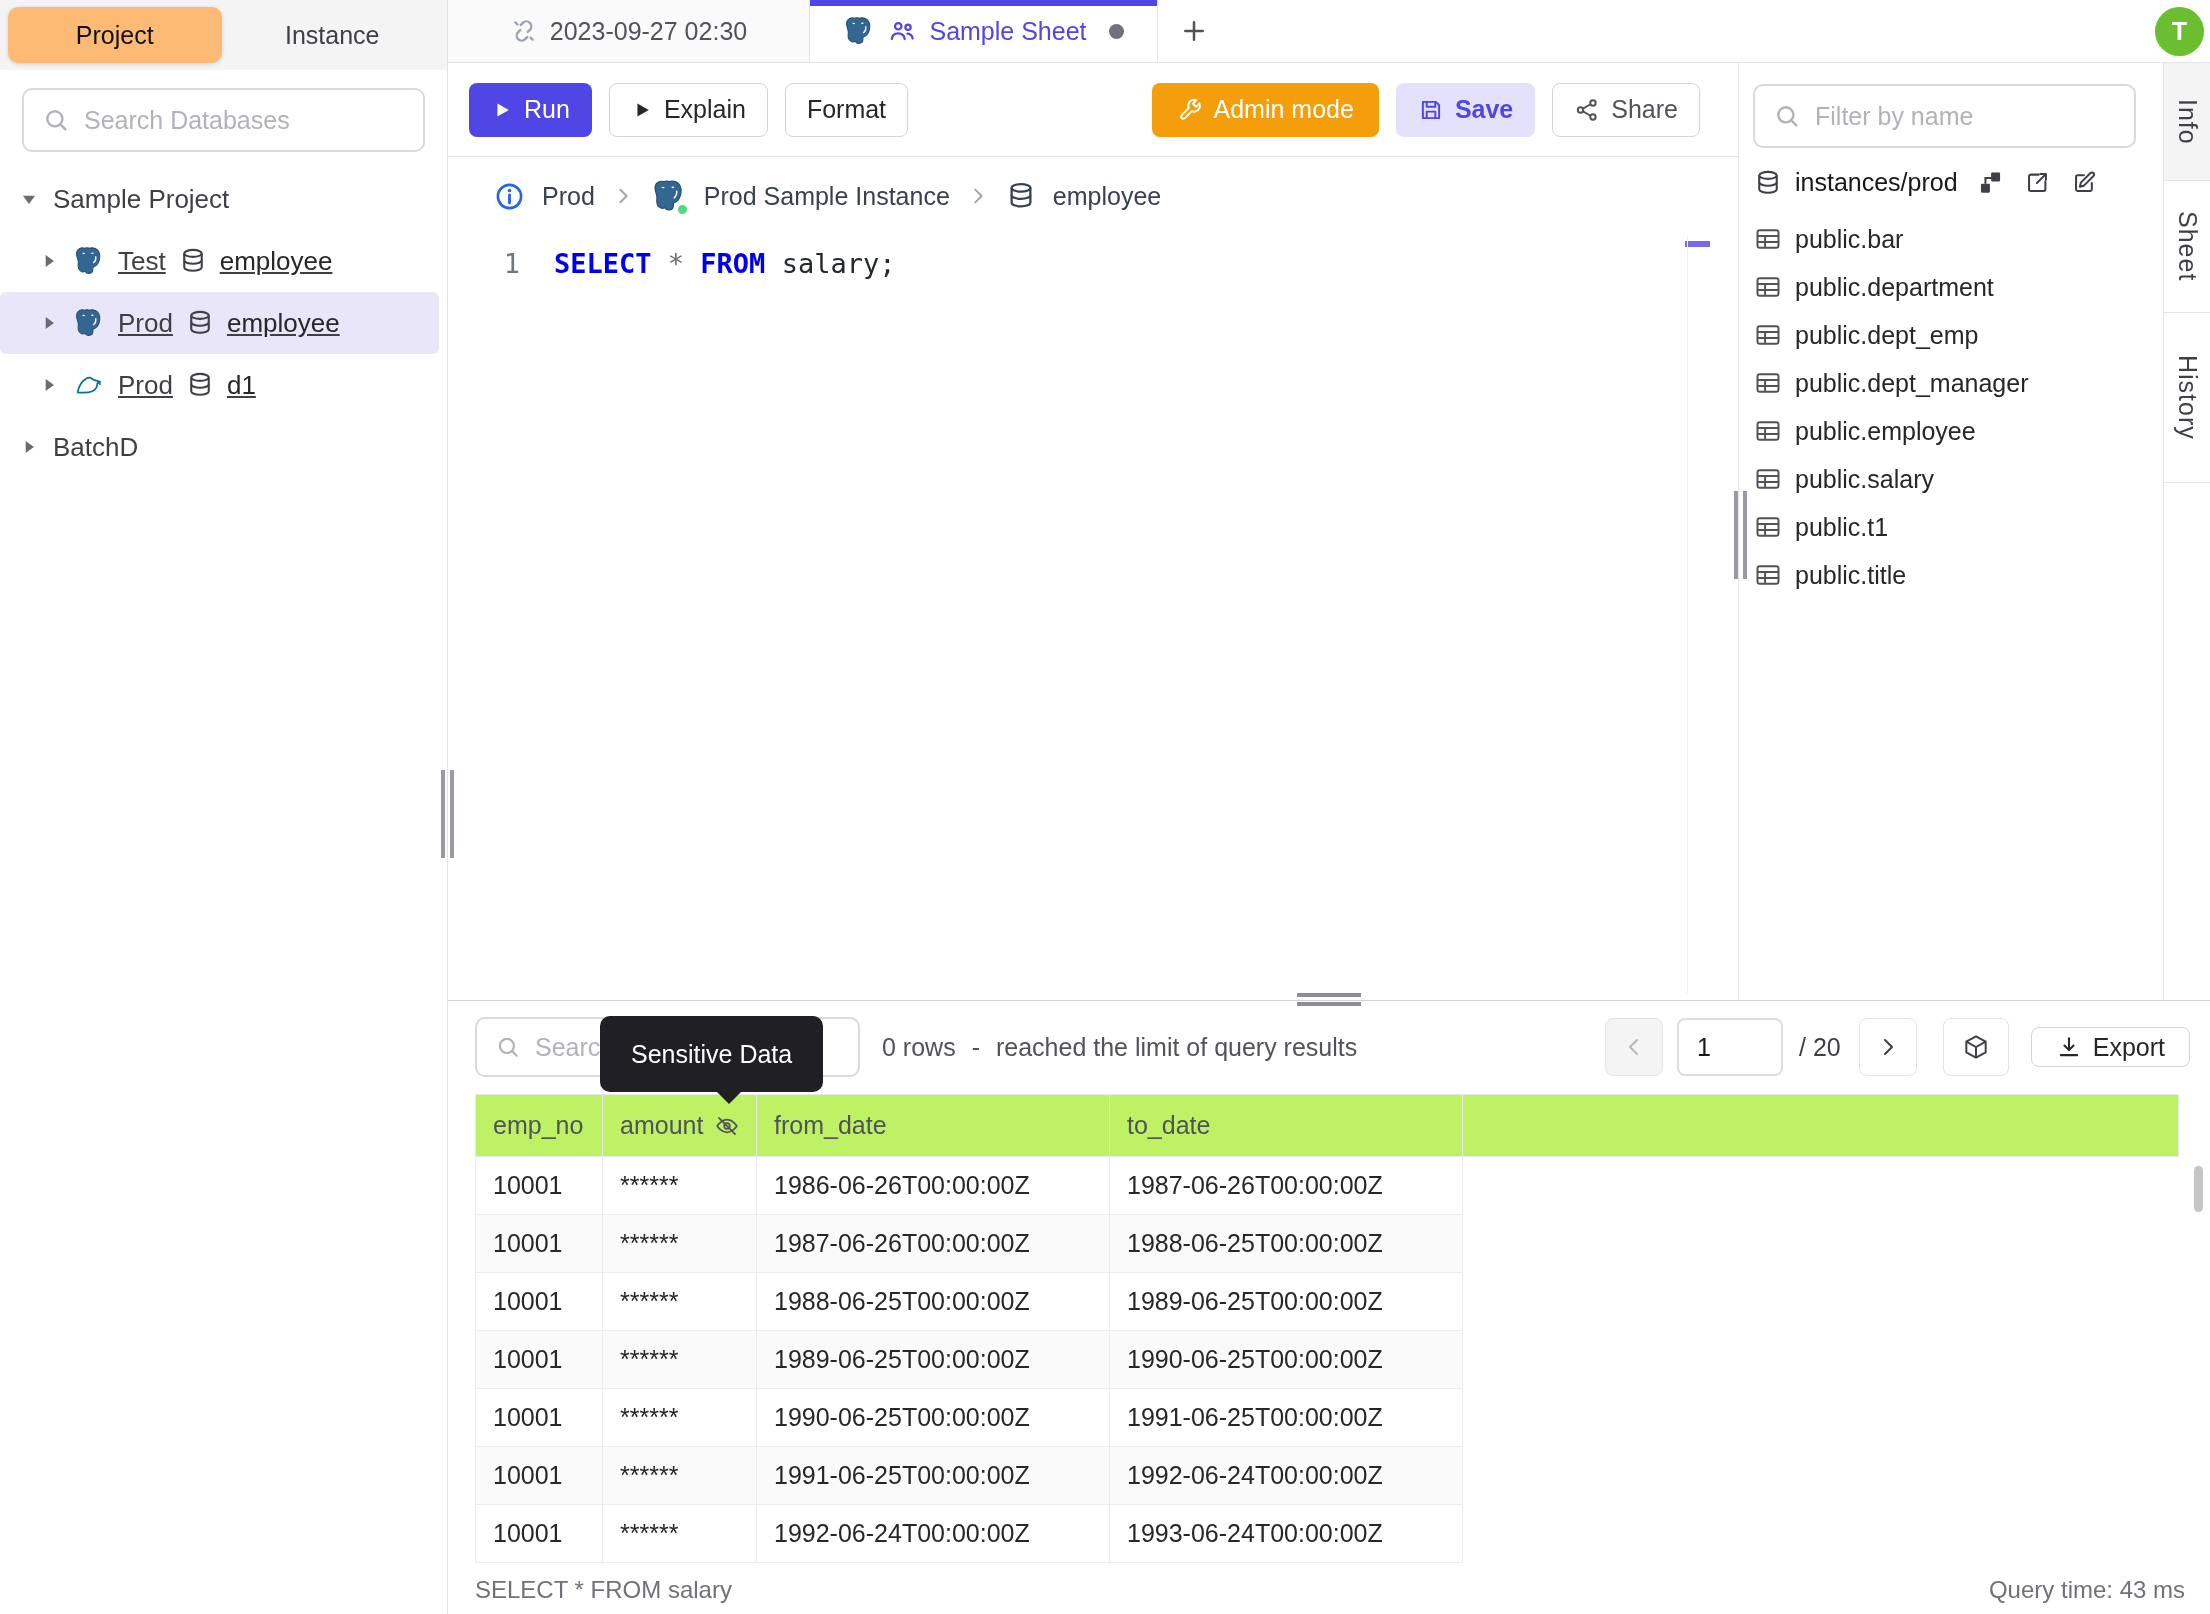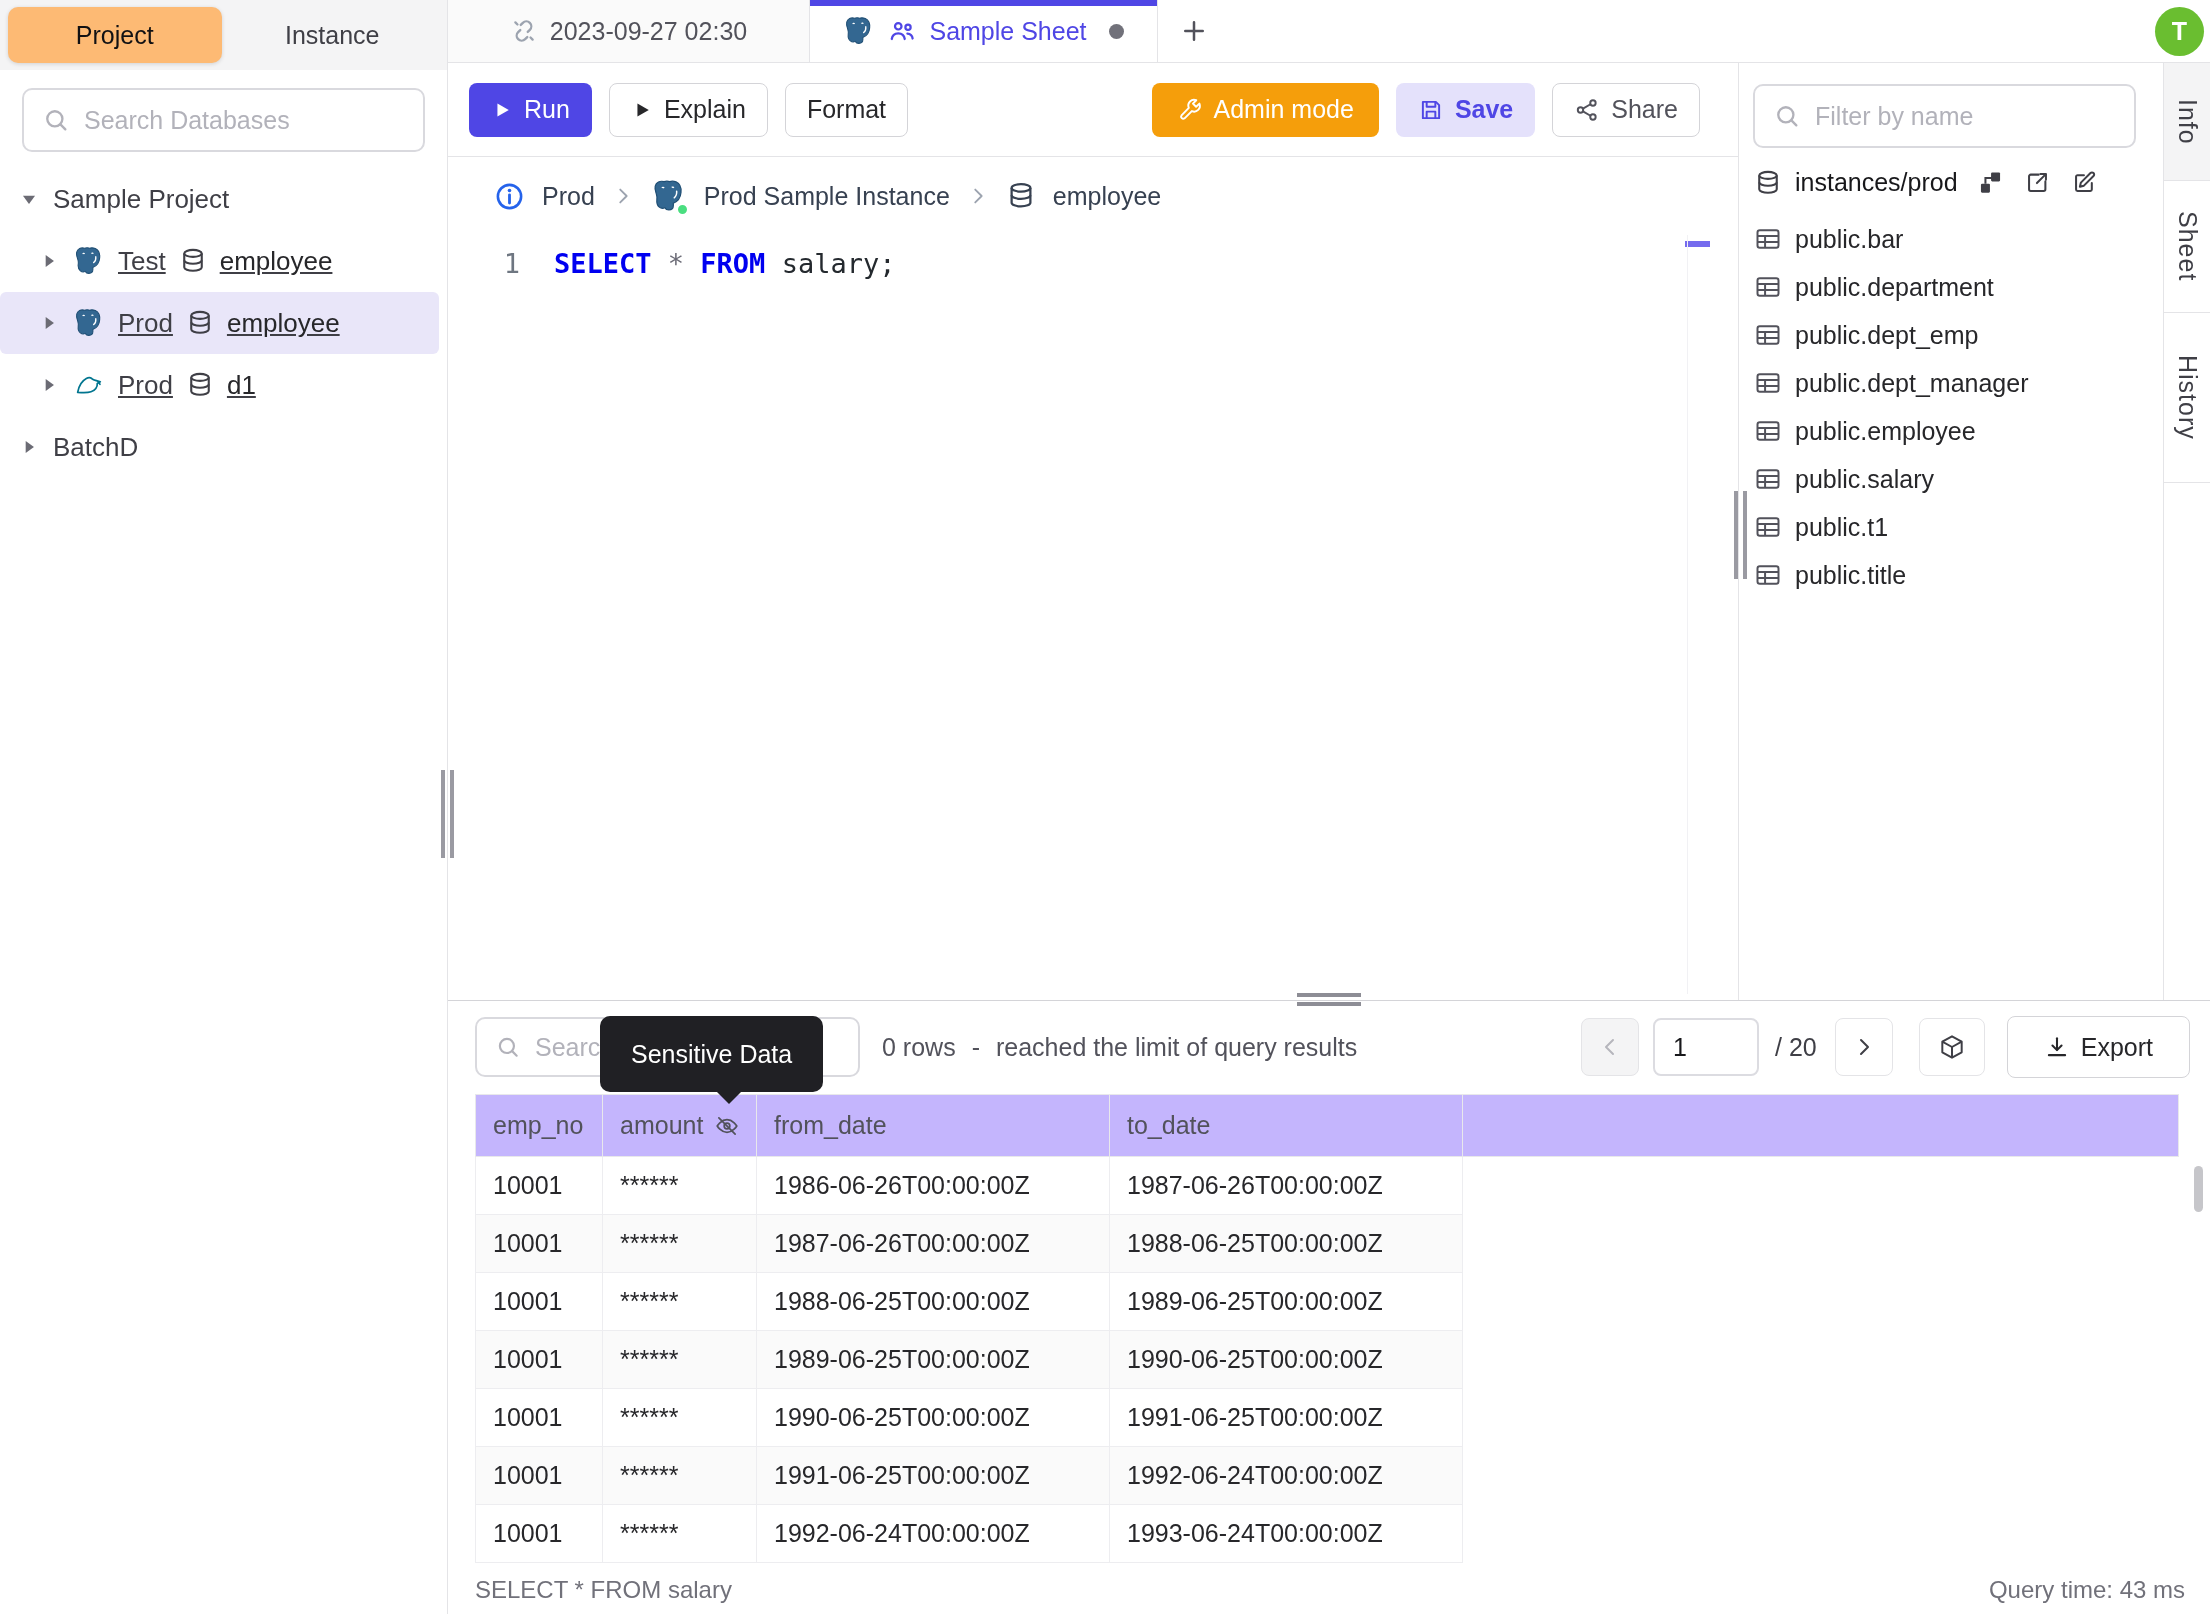--- a/index.html
+++ b/index.html
@@ -90,28 +90,28 @@
   .results-handle { top:-8px; left:849px; }
   .results-toolbar { height:92px; display:flex; align-items:center; padding:0 20px 0 27px; }
   .results-toolbar .search-box { width:385px; height:60px; flex:none; }
   .rowinfo { display:flex; align-items:baseline; gap:16px; font-size:25px; color:#52525b; margin-left:22px; white-space:nowrap; }
   .rt-spacer { flex:1; }
   .pg-btn { width:58px; height:58px; border:1px solid #e4e4e7; border-radius:8px; background:#fff; display:flex; align-items:center; justify-content:center; color:#3f3f46; cursor:pointer; }
   .pg-btn.disabled { background:#f4f4f5; color:#b6b6bd; cursor:default; }
   .page-input { width:106px; height:58px; border:2px solid #dcdce1; border-radius:8px; font-size:25px; padding-left:18px; margin-left:14px; color:#18181b; outline:none; font-family:inherit; }
   .page-total { font-size:25px; color:#3f3f46; margin:0 18px 0 16px; }
   .cube-btn { width:66px; margin-left:26px; }
-  .btn-export { border:1px solid #d4d4d8; color:#27272a; margin-left:22px; height:62px; padding:0 36px; }
+  .btn-export { border:1px solid #d4d4d8; color:#27272a; margin-left:22px; height:40px; padding:0 24px; }
 
   .tooltip { position:absolute; left:152px; top:15px; height:76px; background:#202024; border-radius:10px; color:#fff; font-size:25px; display:flex; align-items:center; padding:0 31px; z-index:9; }
   .tooltip .arrow { position:absolute; left:116px; bottom:-12px; width:0; height:0; border-left:13px solid transparent; border-right:13px solid transparent; border-top:13px solid #202024; }
 
   .grid-wrap { position:absolute; left:27px; right:0; top:93px; bottom:48px; overflow:hidden; }
   table.grid { border-collapse:collapse; table-layout:fixed; width:1703px; }
-  .grid th { height:62px; background:#c4b5fd; border:1px solid #e8e8eb; font-weight:400; font-size:25px; color:#52525b; text-align:left; padding:0 17px; }
+  .grid th { height:62px; background:#bef264; border:1px solid #e8e8eb; font-weight:400; font-size:25px; color:#52525b; text-align:left; padding:0 17px; }
   .grid th .th-inner { display:flex; align-items:center; gap:11px; }
   .grid td { height:58px; border:1px solid #ededf0; font-size:25px; color:#27272a; padding:0 17px; background:#fff; }
   .grid tbody tr:nth-child(even) td { background:#fafafa; }
   .grid th.filler { border-left:none; }
   .grid td.filler { border:none; background:#fff !important; }
   .eye-off { color:#52525b; }
   .scroll-thumb { position:absolute; right:7px; top:72px; width:9px; height:46px; background:#c6c6ca; border-radius:5px; }
 
   .statusbar { position:absolute; left:0; right:0; bottom:0; height:48px; display:flex; align-items:center; padding:0 25px 0 27px; font-size:24px; color:#71717a; }
   .status-left { margin-right:auto; }

